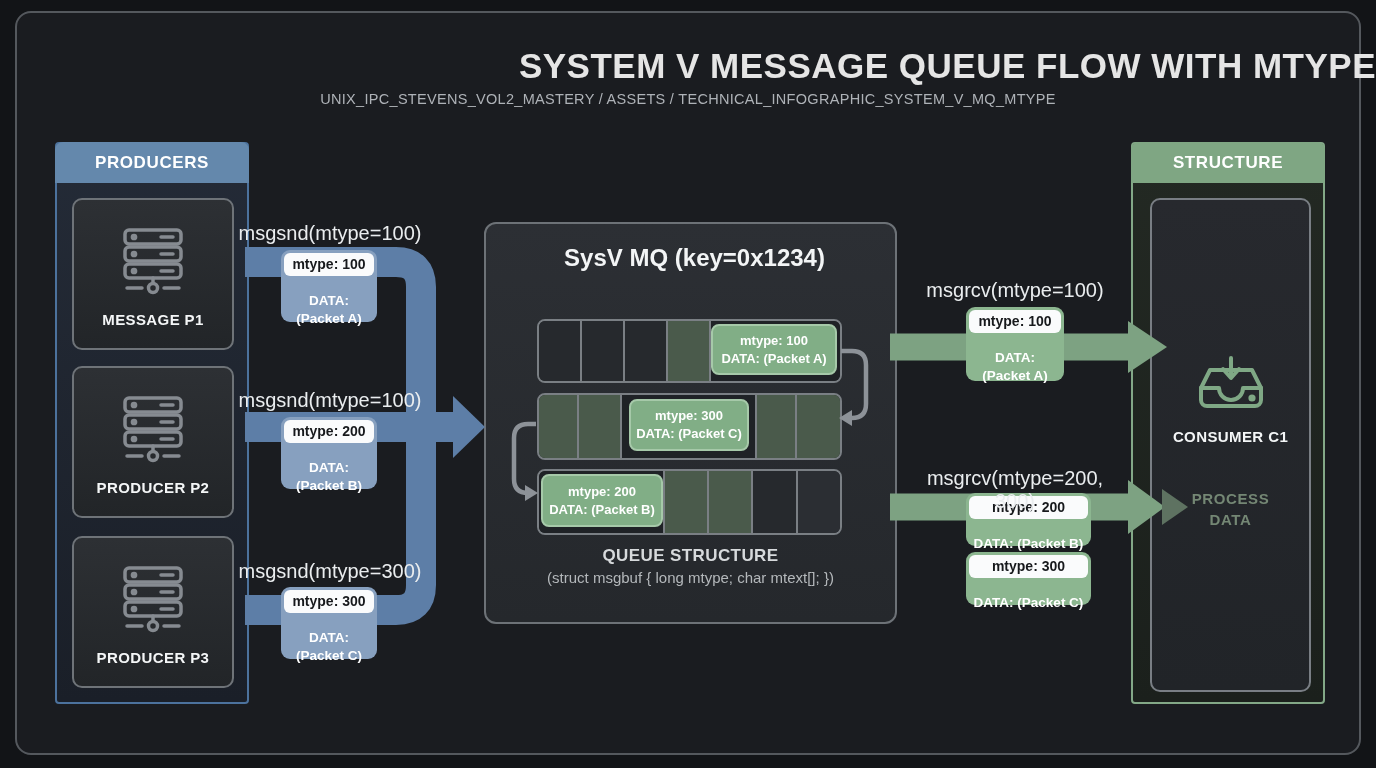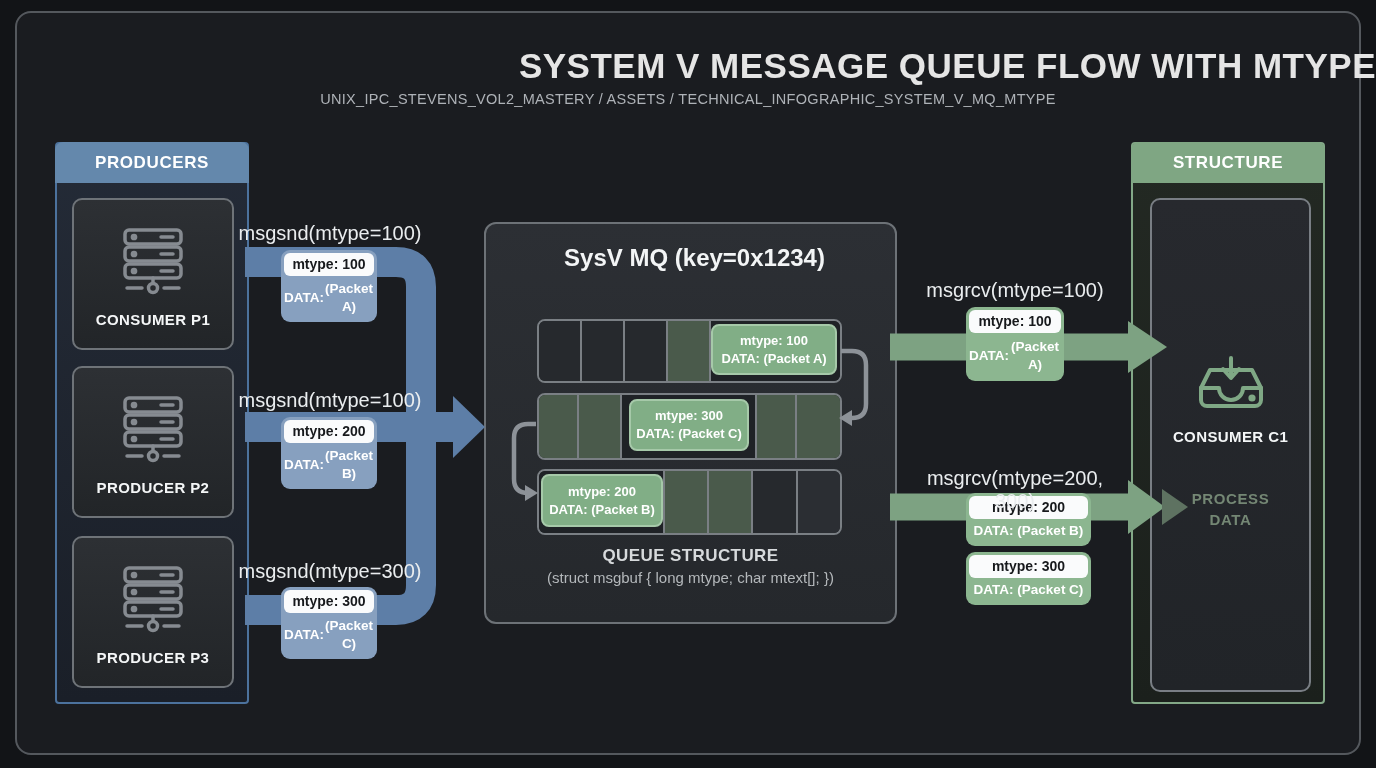--- a/index.html
+++ b/index.html
@@ -54,22 +54,22 @@
          font-size:17px;font-weight:bold;letter-spacing:.4px;}
   .queue-structure-code{position:absolute;left:0;top:345px;width:100%;text-align:center;color:#b4b8bb;
          font-size:15px;}
   
   .packet{position:absolute;border-radius:9px;padding:3px;box-sizing:border-box;z-index:6;
           display:flex;flex-direction:column;}
   .packet.blue{background:#87a0bf;}
   .packet.green{background:#8cb690;}
   .packet-header{background:#fafbfc;border-radius:6px;text-align:center;color:#17191c;
           font-size:14px;font-weight:bold;padding:3px 0 4px 0;}
-  .packet-body{flex:1;display:flex;flex-direction:row;align-items:center;justify-content:center;
-          color:#fff;font-size:13.5px;font-weight:600;line-height:1.3;text-align:center;}
+  .packet-body{flex:1;display:flex;flex-direction:column;align-items:center;justify-content:space-between;
+          color:#fff;font-size:13.5px;font-weight:600;line-height:1.3;text-align:center;margin-top:16px;}
   .qpacket{position:absolute;z-index:6;background:#81ae86;border:2px solid #a6c9a9;border-radius:8px;
           display:flex;flex-direction:column;align-items:center;justify-content:center;
           color:#fff;font-size:13px;font-weight:600;line-height:1.35;text-align:center;box-sizing:border-box;}
   
   .flow-label{position:absolute;z-index:7;text-align:center;color:#eaedef;font-size:20px;font-weight:500;}
   
   .overlay{position:absolute;left:0;top:0;z-index:4;pointer-events:none;}
 </style>
 </head>
 <body>
@@ -94,21 +94,21 @@
             <circle cx="21" cy="43" r="1.6"></circle>
           <line x1="48" y1="9" x2="60" y2="9"></line>
             <line x1="48" y1="26" x2="60" y2="26"></line>
             <line x1="48" y1="43" x2="60" y2="43"></line>
           <line x1="40" y1="50" x2="40" y2="55"></line>
             <circle cx="40" cy="60" r="4.5"></circle>
           <line x1="14" y1="60" x2="29" y2="60"></line>
             <line x1="51" y1="60" x2="66" y2="60"></line>
         </svg>
       </span>
-      <div class="node-label">CONSUMER P1</div>
+      <div class="node-label">MESSAGE P1</div>
     </div>
 
     <div class="node-box" style="top:222px;">
       <span class="node-icon">
         <svg width="80" height="68" viewBox="0 0 80 68" fill="none" stroke="#868b91" stroke-width="3.5" stroke-linecap="round" stroke-linejoin="round">
           <rect x="12" y="2" width="56" height="14" rx="4"></rect>
             <rect x="12" y="19" width="56" height="14" rx="4"></rect>
             <rect x="12" y="36" width="56" height="14" rx="4"></rect>
           <circle cx="21" cy="9" r="1.6"></circle>
             <circle cx="21" cy="26" r="1.6"></circle>

